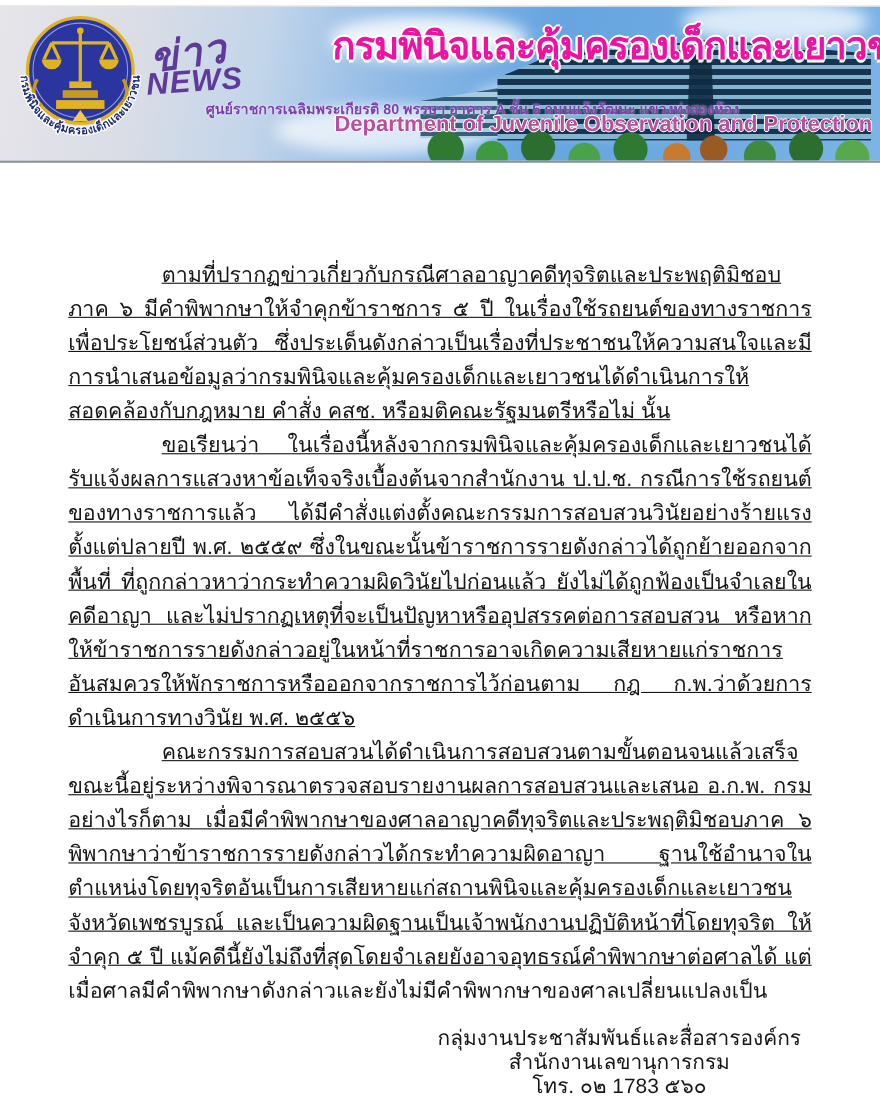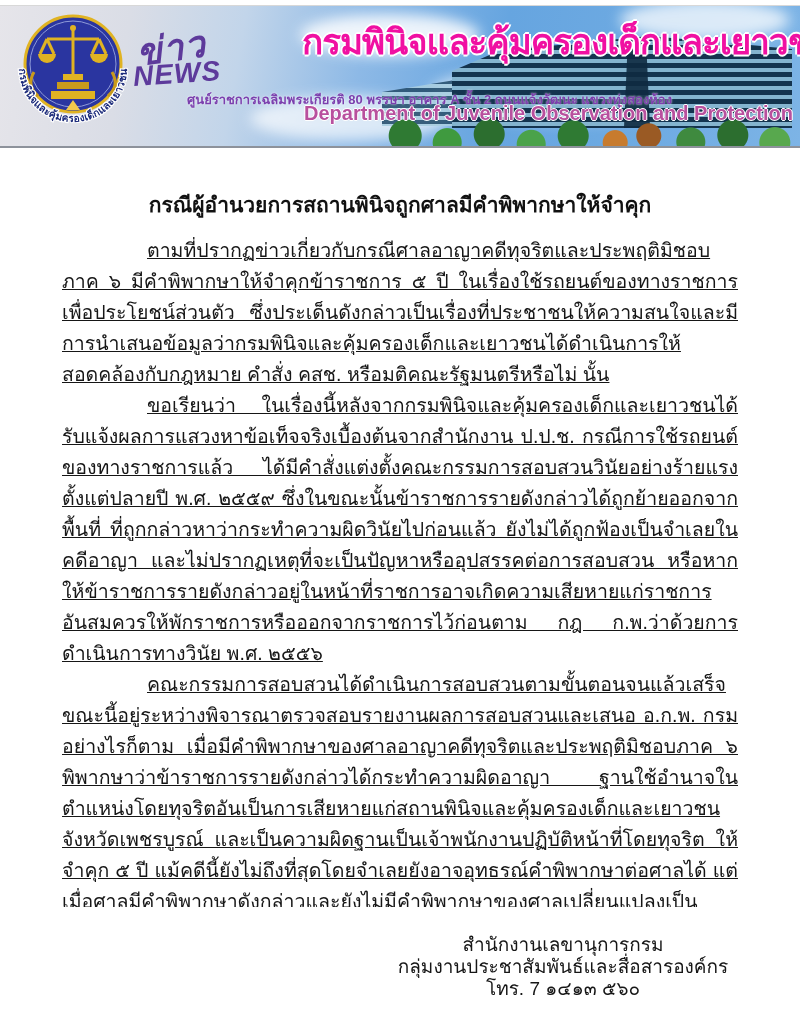--- a/index.html
+++ b/index.html
@@ -121,32 +121,31 @@
       </svg>
     </div>
 
     <div class="news-th">ข่าว</div>
     <div class="news-en">NEWS</div>
 
     <div class="dept-th">กรมพินิจและคุ้มครองเด็กและเยาวชน</div>
     <div class="dept-en">Department of Juvenile Observation and Protection</div>
 
     <div class="addr">
-      <div>ศูนย์ราชการเฉลิมพระเกียรติ 80 พรรษา อาคาร A ชั้น 2 ถนนแจ้งวัฒนะ แขวงทุ่งสองห้อง</div>
+      <div>ศูนย์ราชการเฉลิมพระเกียรติ 80 พรรษา อาคาร A ชั้น 5 ถนนแจ้งวัฒนะ แขวงทุ่งสองห้อง</div>
     </div>
   </div>
 
-  <div class="doc-title">กรณีผู้อำนวยการสถานพินิจถูกศาลมีคำพิพากษาให้จำคุก</div>
 
   <div class="doc-body">
     <p>ตามที่ปรากฏข่าวเกี่ยวกับกรณีศาลอาญาคดีทุจริตและประพฤติมิชอบภาค ๖ มีคำพิพากษาให้จำคุกข้าราชการ ๕ ปี ในเรื่องใช้รถยนต์ของทางราชการเพื่อประโยชน์ส่วนตัว ซึ่งประเด็นดังกล่าวเป็นเรื่องที่ประชาชนให้ความสนใจและมีการนำเสนอข้อมูลว่ากรมพินิจและคุ้มครองเด็กและเยาวชนได้ดำเนินการให้สอดคล้องกับกฎหมาย คำสั่ง คสช. หรือมติคณะรัฐมนตรีหรือไม่ นั้น</p>
     <p>ขอเรียนว่า ในเรื่องนี้หลังจากกรมพินิจและคุ้มครองเด็กและเยาวชนได้รับแจ้งผลการแสวงหาข้อเท็จจริงเบื้องต้นจากสำนักงาน ป.ป.ช. กรณีการใช้รถยนต์ของทางราชการแล้ว ได้มีคำสั่งแต่งตั้งคณะกรรมการสอบสวนวินัยอย่างร้ายแรง ตั้งแต่ปลายปี พ.ศ. ๒๕๕๙ ซึ่งในขณะนั้นข้าราชการรายดังกล่าวได้ถูกย้ายออกจากพื้นที่ ที่ถูกกล่าวหาว่ากระทำความผิดวินัยไปก่อนแล้ว ยังไม่ได้ถูกฟ้องเป็นจำเลยในคดีอาญา และไม่ปรากฏเหตุที่จะเป็นปัญหาหรืออุปสรรคต่อการสอบสวน หรือหากให้ข้าราชการรายดังกล่าวอยู่ในหน้าที่ราชการอาจเกิดความเสียหายแก่ราชการ อันสมควรให้พักราชการหรือออกจากราชการไว้ก่อนตาม กฎ ก.พ.ว่าด้วยการดำเนินการทางวินัย พ.ศ. ๒๕๕๖</p>
     <p>คณะกรรมการสอบสวนได้ดำเนินการสอบสวนตามขั้นตอนจนแล้วเสร็จ ขณะนี้อยู่ระหว่างพิจารณาตรวจสอบรายงานผลการสอบสวนและเสนอ อ.ก.พ. กรม อย่างไรก็ตาม เมื่อมีคำพิพากษาของศาลอาญาคดีทุจริตและประพฤติมิชอบภาค ๖ พิพากษาว่าข้าราชการรายดังกล่าวได้กระทำความผิดอาญา ฐานใช้อำนาจในตำแหน่งโดยทุจริตอันเป็นการเสียหายแก่สถานพินิจและคุ้มครองเด็กและเยาวชนจังหวัดเพชรบูรณ์ และเป็นความผิดฐานเป็นเจ้าพนักงานปฏิบัติหน้าที่โดยทุจริต ให้จำคุก ๕ ปี  แม้คดีนี้ยังไม่ถึงที่สุดโดยจำเลยยังอาจอุทธรณ์คำพิพากษาต่อศาลได้ แต่เมื่อศาลมีคำพิพากษาดังกล่าวและยังไม่มีคำพิพากษาของศาลเปลี่ยนแปลงเป็นอย่างอื่น จึงต้องถือว่าคำพิพากษาดังกล่าวมีผลผูกพันจำเลย  ดังนั้น เพื่อให้เป็นไปตามมติคณะรัฐมนตรีเมื่อวันที่ ๒๗ มีนาคม ๒๕๖๑ เรื่อง มาตรการป้องกันและปราบปรามการทุจริตและประพฤติมิชอบในระบบราชการ กรมพินิจและคุ้มครองเด็กและเยาวชนพิจารณาแล้วเห็นว่า เรื่องดังกล่าวเป็นเรื่องที่ศาลชั้นต้นมีคำพิพากษาแล้วว่าจำเลยกระทำความผิดอาญา  ซึ่งส่งผลกระทบต่อความเชื่อมั่นและความไว้วางใจของประชาชน ความเชื่อมั่นต่อการปฏิบัติหน้าที่ราชการของข้าราชการดังกล่าว กรณีมีเหตุที่ถือว่าหากจำเลยยังคงอยู่ในหน้าที่ราชการอาจเกิดความเสียหายแก่ราชการจึงมีคำสั่งให้พักราชการข้าราชการรายดังกล่าวไว้ก่อน จนกว่าการพิจารณาผลทางวินัยจะแล้วเสร็จ ซึ่งขณะนี้อยู่ระหว่างเร่งดำเนินการ หรือเมื่อมีผลคำพิพากษาถึงที่สุด จะได้ดำเนินการตามที่กฎหมายบัญญัติต่อไป</p>
 
   </div>
 
   <div class="signoff">
+    <div>กลุ่มงานประชาสัมพันธ์และสื่อสารองค์กร</div>
     <div>สำนักงานเลขานุการกรม</div>
-    <div>กลุ่มงานประชาสัมพันธ์และสื่อสารองค์กร</div>
-    <div>โทร. 7 ๑๔๑๓ ๕๖๐</div>
+    <div>โทร. ๐๒ 1783 ๕๖๐</div>
   </div>
 
 </div>
 
 </body></html>

